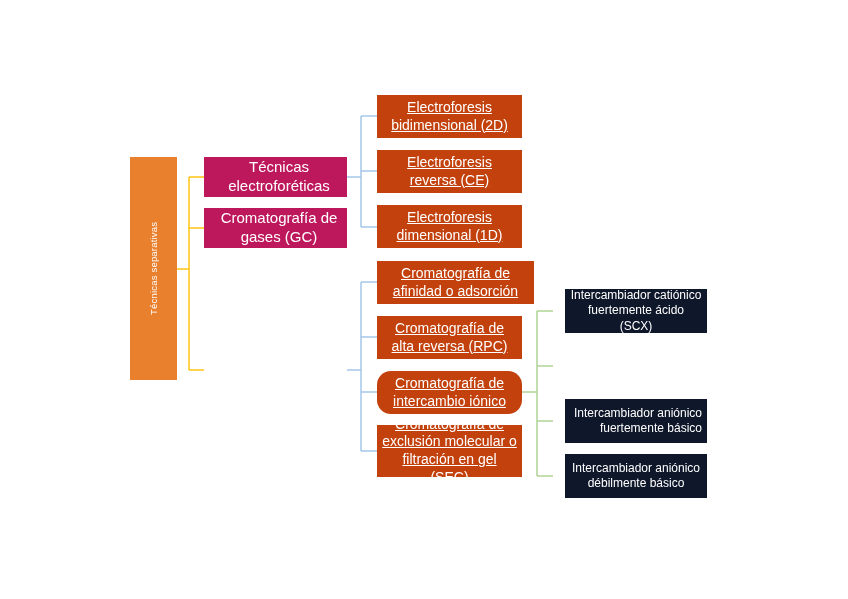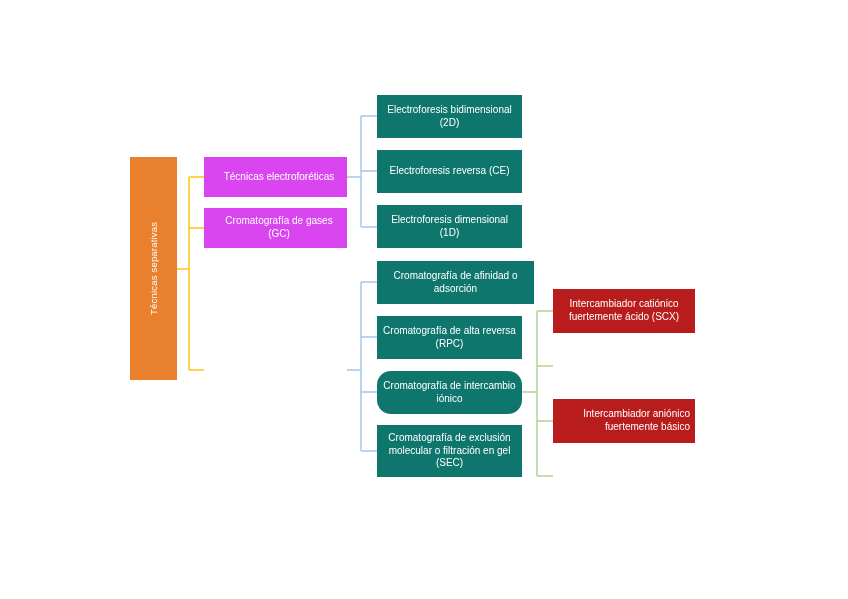--- a/index.html
+++ b/index.html
@@ -41,31 +41,33 @@
   }
   .node-root {
     background: #E8802E;
     font-size: 9.5px;
     writing-mode: vertical-rl;
     transform: rotate(180deg);
     letter-spacing: 0.2px;
     padding: 6px 2px;
   }
   .node-level1 {
-    background: #d946ef;
-    font-size: 10px;
+    background: #be185d;
+    font-size: 15px;
     padding-left: 12px;
   }
   .node-level2 {
-    background: #0f766e;
-    font-size: 10px;
+    background: #c2410c;
+    font-size: 14px;
+    text-decoration: underline;
   }
   .node-level3 {
-    background: #b91c1c;
-    font-size: 10px;
+    background: #0f172a;
+    font-size: 12px;
+    margin-left: 12px;
   }
   .node span {
     display: block;
   }
 </style>
 </head>
 <body>
 
 <div id="canvas">
 
@@ -139,14 +141,17 @@
   <div class="node node-level2" style="left:377px; top:425px; width:145px; height:52px;">
     <span>Cromatografía de exclusión molecular o filtración en gel (SEC)</span>
   </div>
 
   <div class="node node-level3" style="left:553px; top:289px; width:142px; height:44px;">
     <span>Intercambiador catiónico fuertemente ácido (SCX)</span>
   </div>
   <div class="node node-level3" style="left:553px; top:399px; width:142px; height:44px;text-align:right;">
     <span>Intercambiador aniónico fuertemente básico</span>
   </div>
+  <div class="node node-level3" style="left:553px; top:454px; width:142px; height:44px;">
+    <span>Intercambiador aniónico débilmente básico</span>
+  </div>
 
 </div>
 
 </body></html>

